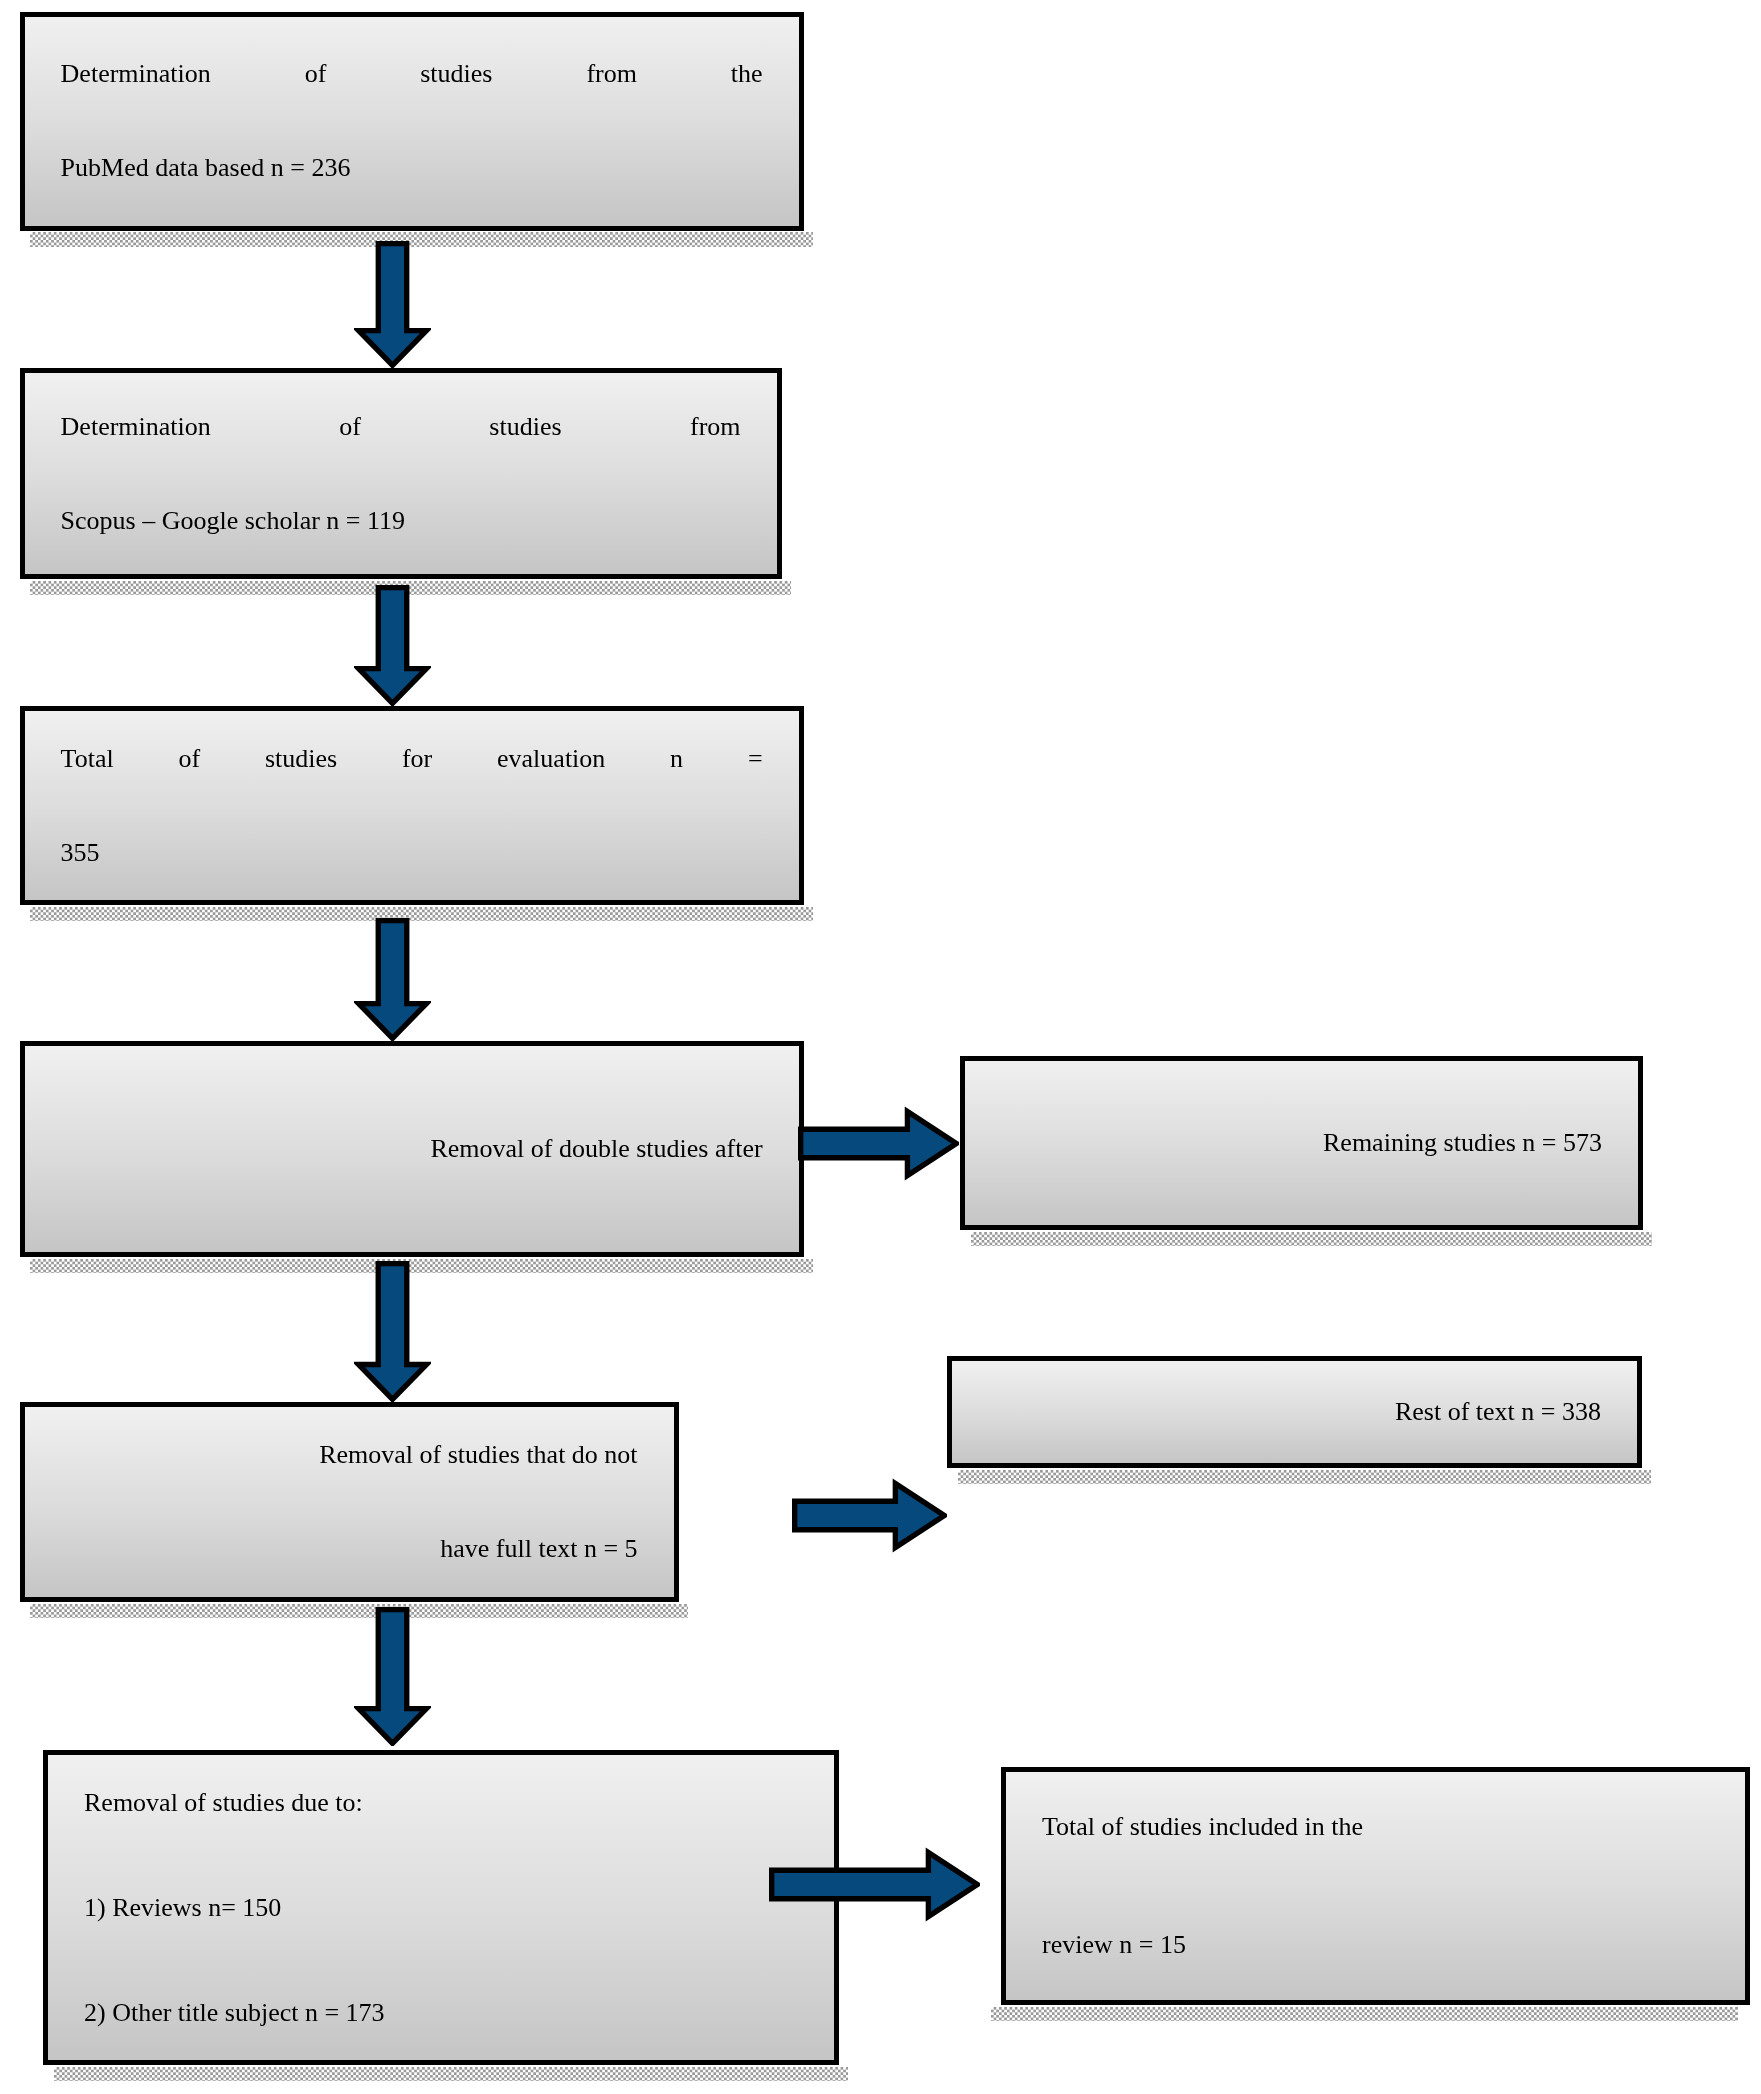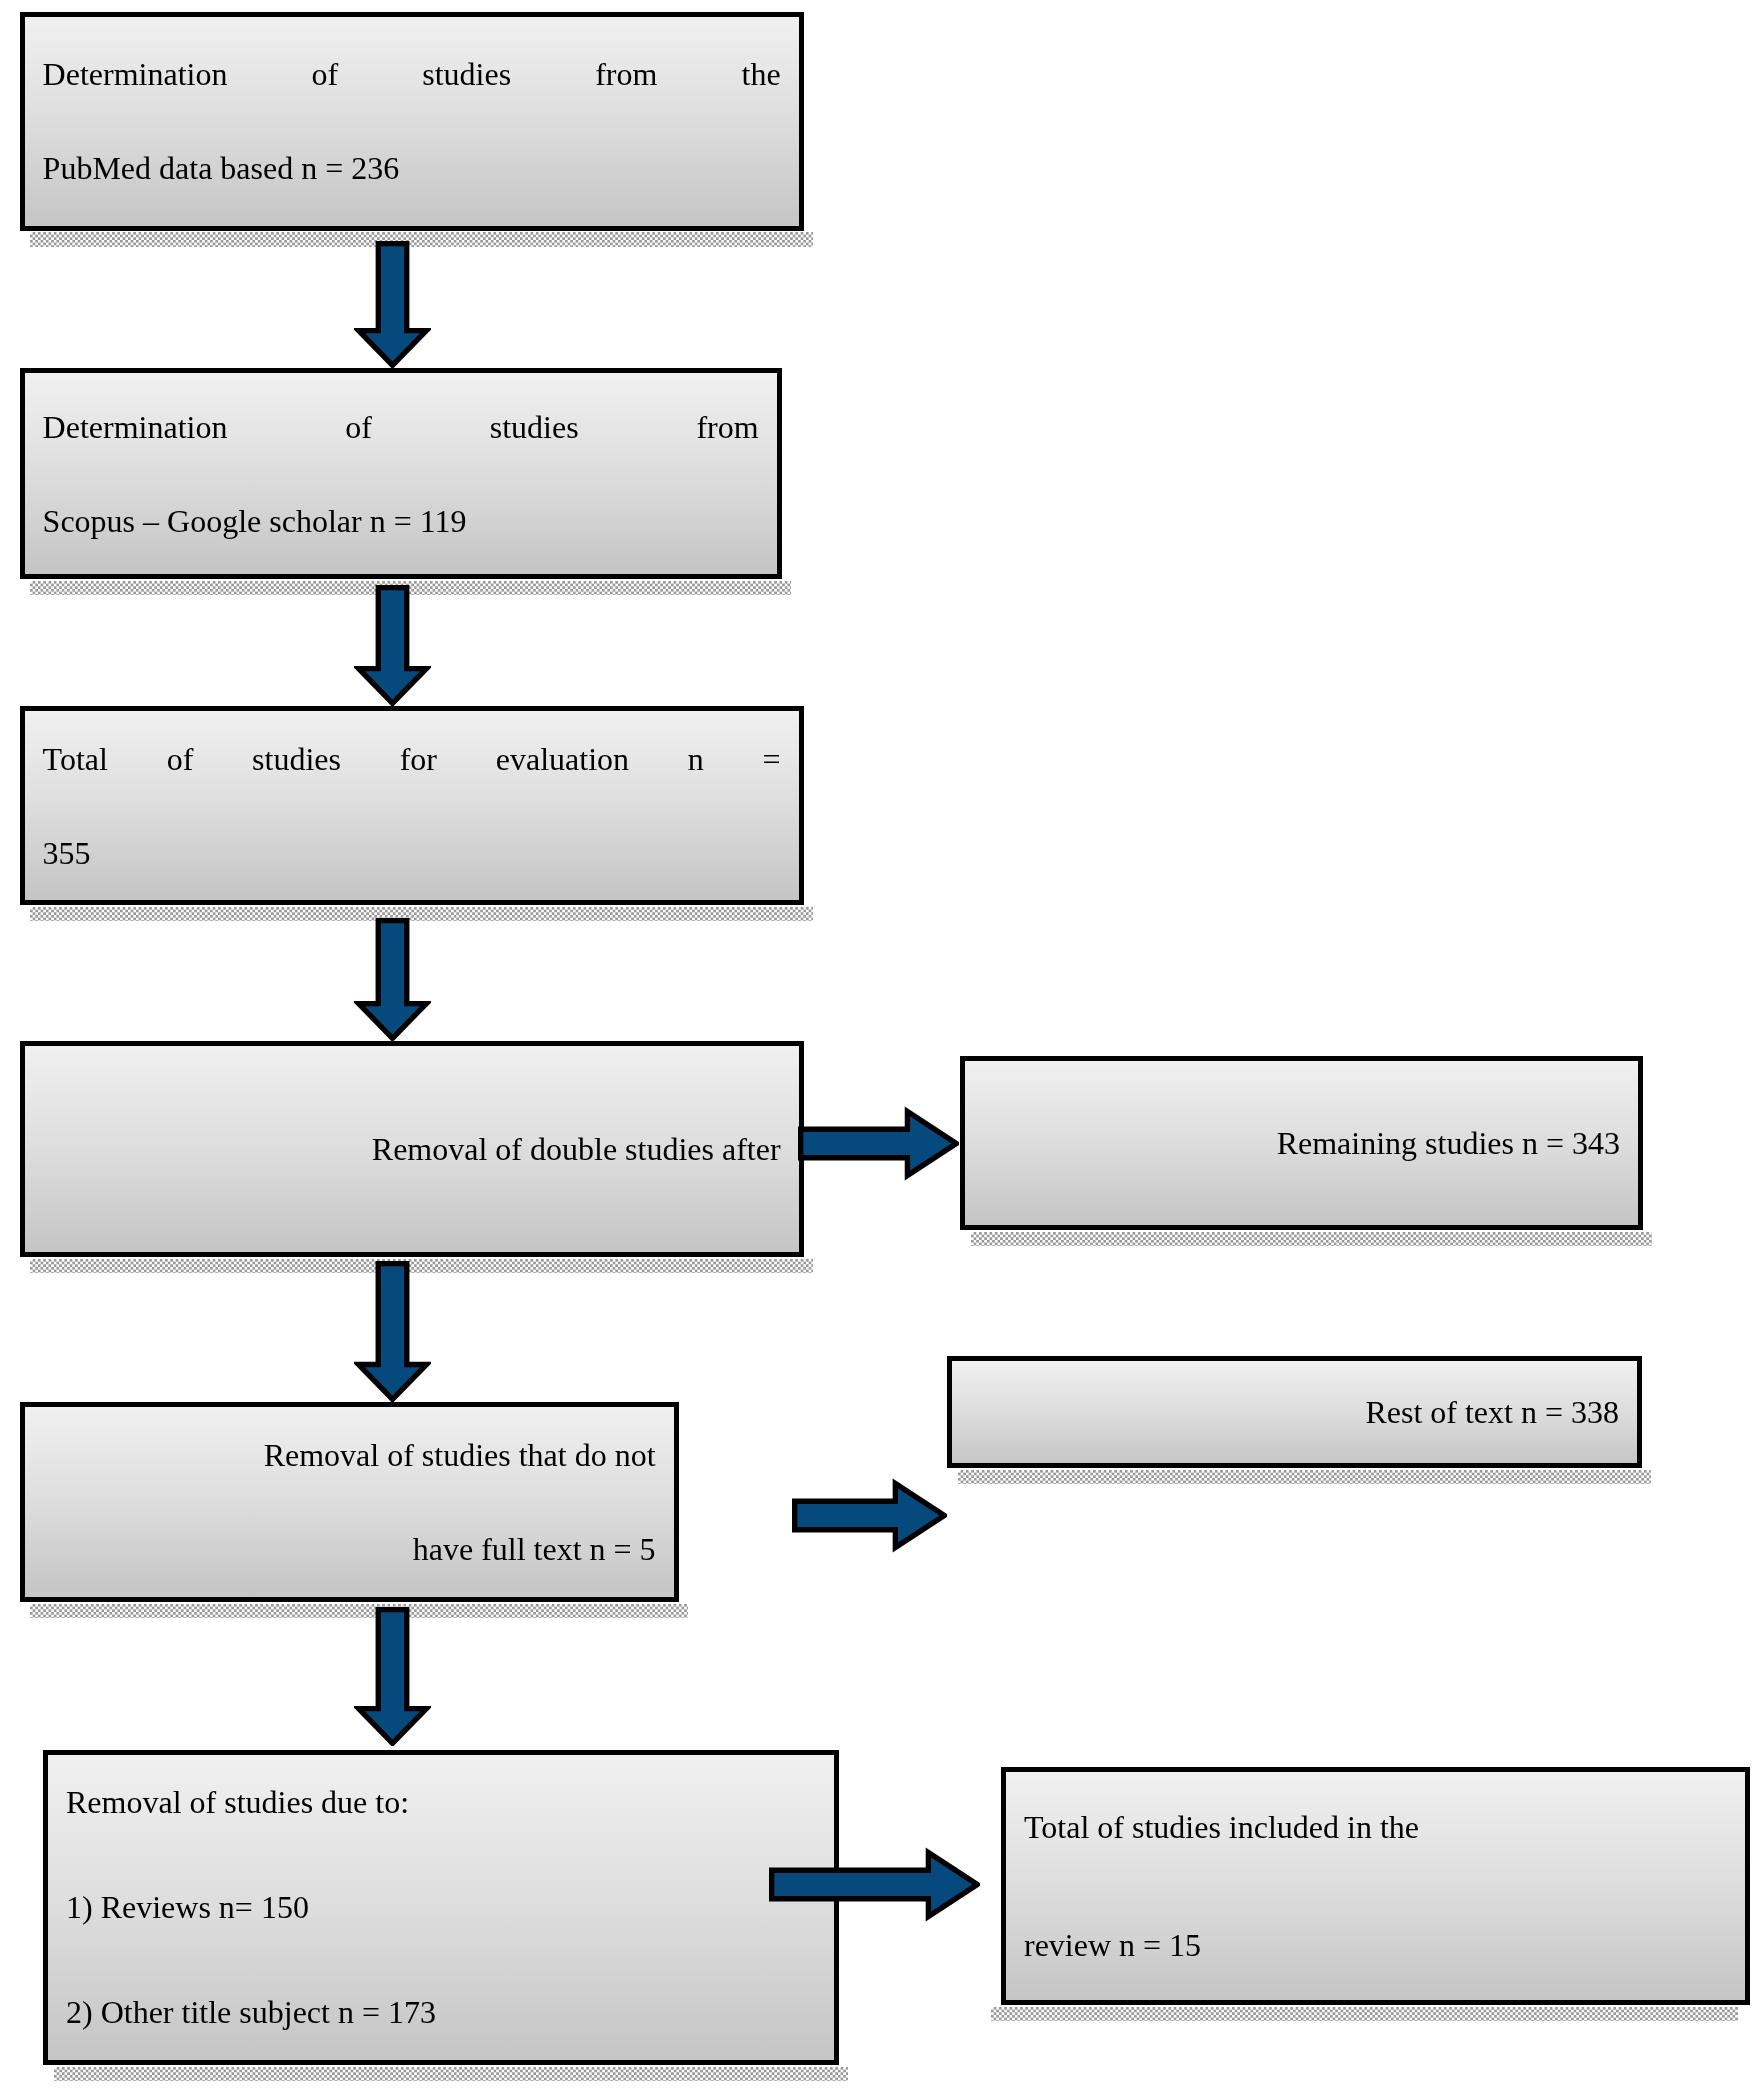--- a/index.html
+++ b/index.html
@@ -11,22 +11,22 @@
     color:#000000;
   }
   .boxwrap{position:absolute;}
   .box{
     position:relative;
     width:100%;height:100%;
     box-sizing:border-box;
     border:5.3px solid #000000;
     background:linear-gradient(to bottom,#f0f0f0 0%,#dddddd 50%,#c5c5c5 100%);
     display:flex;flex-direction:column;justify-content:center;
-    padding:0 18px;
-    font-size:32px;line-height:94px;
+    padding:0 36px;
+    font-size:26px;line-height:94px;
     z-index:2;
   }
   .shadow{
     position:absolute;
     left:10.7px;right:-9px;bottom:-16px;height:14.3px;
     background:conic-gradient(#999999 25%,#ffffff 0 50%,#999999 0 75%,#ffffff 0);
     background-size:5.3px 5.3px;
     z-index:1;
   }
   .line{display:block;white-space:nowrap;}
@@ -84,21 +84,21 @@
     </div>
     <div class="shadow"></div>
   </div>
 
   <svg class="arrow" style="left:798px;top:1105px" width="161" height="77" viewBox="0 0 181 86">
     <polygon points="3,27 123,27 123,7 178,43 123,79 123,59 3,59"></polygon>
   </svg>
 
   <div class="boxwrap center" id="r1" style="left:960px;top:1056px;width:683px;height:174px">
     <div class="box">
-      <div class="line">Remaining studies n = 343</div>
+      <div class="line">Remaining studies n = 573</div>
     </div>
     <div class="shadow"></div>
   </div>
 
   <svg class="arrow" style="left:354px;top:1261px" width="77" height="141" viewBox="0 0 86 158">
     <polygon points="27,3 59,3 59,116 81,116 43,155 5,116 27,116"></polygon>
   </svg>
 
   <div class="boxwrap center" id="b5" style="left:19.6px;top:1402px;width:659px;height:200px">
     <div class="box">

